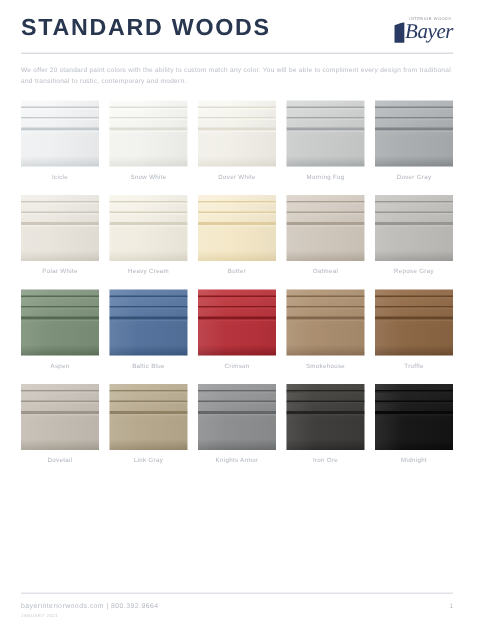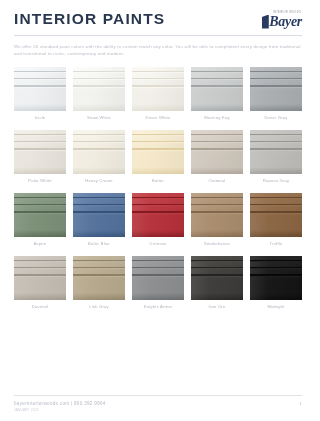--- a/index.html
+++ b/index.html
@@ -56,21 +56,21 @@
     height: 14px;
     background: #2a3b63;
     margin-right: 0.5px;
     position: relative;
     clip-path: polygon(0 18%, 100% 0, 100% 100%, 0 100%);
   }
   .logo-word {
     font-family: "Liberation Serif", serif;
     font-size: 14px;
     font-style: italic;
-    font-weight: bold;
+    font-weight: normal;
     color: #2a3b63;
     line-height: 0.92;
     letter-spacing: -0.3px;
   }
   .logo-tag {
     font-size: 2.6px;
     letter-spacing: 0.35px;
     color: #8c9099;
     text-transform: uppercase;
     margin-bottom: 0.5px;
@@ -174,21 +174,21 @@
     font-size: 4.3px;
     color: #b5bac2;
   }
 </style>
 </head>
 <body>
 
 <div class="page">
 
   <div class="header">
-    <h1 class="title">INTERIOR PAINTS</h1>
+    <h1 class="title">STANDARD WOODS</h1>
 
     <div class="logo-block">
       <div class="logo-tag">INTERIOR WOODS</div>
       <div class="logo-row">
         <span class="logo-mark"></span>
         <span class="logo-word">Bayer</span>
       </div>
     </div>
   </div>
 

